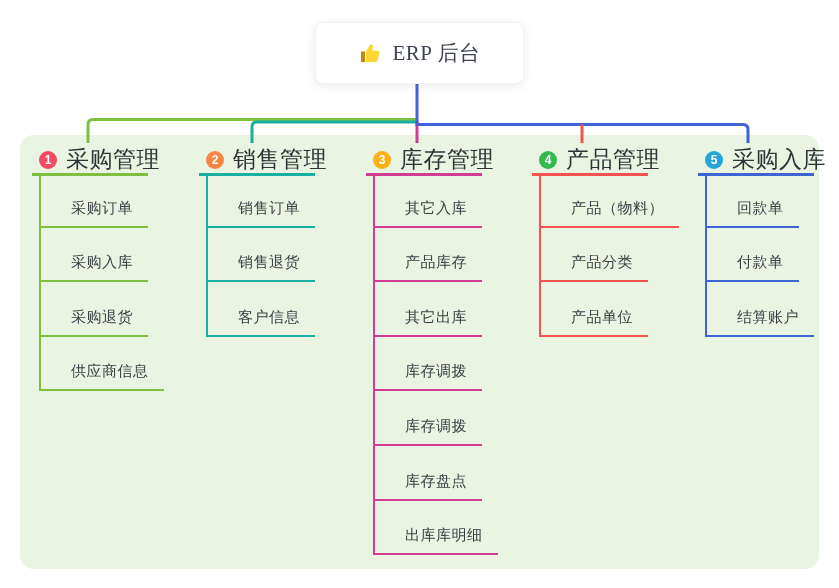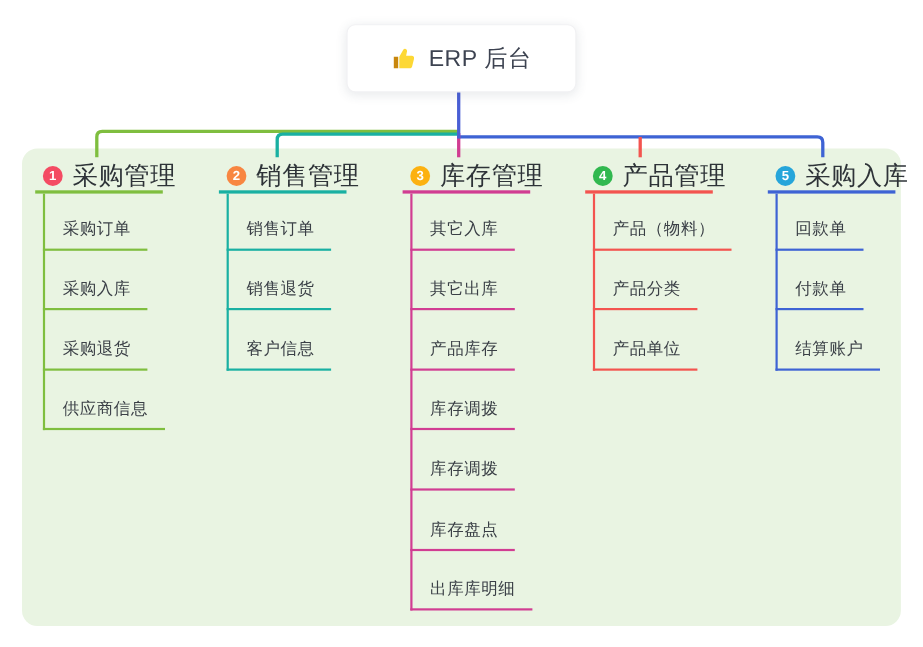--- a/index.html
+++ b/index.html
@@ -4,34 +4,34 @@
 <style>
   html,body{margin:0;padding:0;background:#ffffff;}
   #stage{position:relative;width:839px;height:588px;overflow:hidden;
          font-family:"Liberation Sans","DejaVu Sans",sans-serif;background:#fff;}
   #panel{position:absolute;left:20px;top:135px;width:799px;height:434px;
          border-radius:14px;}
   #connectors{position:absolute;left:0;top:0;pointer-events:none;}
   #root-node{position:absolute;left:315px;top:22px;width:207px;height:60px;
              background:#fff;border-radius:8px;border:1px solid #f1f1f3;
              box-shadow:0 2px 10px rgba(60,70,90,.12);
-             display:flex;align-items:center;justify-content:center;gap:10px;}
+             display:flex;align-items:center;justify-content:center;gap:10px;font-family:Liberation Serif, serif;}
   #root-title{font-size:21px;font-weight:500;color:#3d4351;letter-spacing:.5px;}
   .thumb-icon{width:24px;height:24px;display:inline-block;}
   .branch{position:absolute;top:146px;width:175px;}
   .branch-header{display:flex;align-items:center;gap:9px;height:30px;width:116px;
                  padding-left:7px;box-sizing:border-box;border-bottom:3px solid var(--c);}
   .badge{flex:0 0 18px;width:18px;height:18px;border-radius:50%;color:#fff;
          font-size:12px;font-weight:700;display:flex;align-items:center;
          justify-content:center;line-height:1;}
   .branch-label{font-size:23px;color:#2e3338;font-weight:500;letter-spacing:.5px;white-space:nowrap;}
   .children{position:relative;margin-top:-3px;}
   .vline{position:absolute;left:7px;top:3px;bottom:0;width:2px;background:var(--c);}
   .child{height:54.6px;display:flex;align-items:flex-end;margin-left:7px;}
-  .child-label{display:inline-block;padding:0 15px 8px 18px;border-bottom:2px solid var(--c);
+  .child-label{display:inline-block;padding:0 15px 8px 32px;border-bottom:2px solid var(--c);
                font-size:15px;color:#3a3f46;white-space:nowrap;letter-spacing:.5px;}
 </style>
 </head>
 <body>
 
 <div id="stage" style="background: rgb(255, 255, 255);">
 
   <div id="panel" style="background: rgb(233, 244, 226);"></div>
 
   <svg id="connectors" width="839" height="588">
@@ -97,24 +97,24 @@
     <div class="branch-header">
       <span class="badge" style="background: rgb(252, 177, 16);">3</span>
       <span class="branch-label">库存管理</span>
     </div>
     <div class="children">
       <div class="vline"></div>
     <div class="child">
             <span class="child-label">其它入库</span>
           </div>
           <div class="child">
-            <span class="child-label">其它出库</span>
+            <span class="child-label">产品库存</span>
           </div>
           <div class="child">
-            <span class="child-label">产品库存</span>
+            <span class="child-label">其它出库</span>
           </div>
           <div class="child">
             <span class="child-label">库存调拨</span>
           </div>
           <div class="child">
             <span class="child-label">库存调拨</span>
           </div>
           <div class="child">
             <span class="child-label">库存盘点</span>
           </div>

